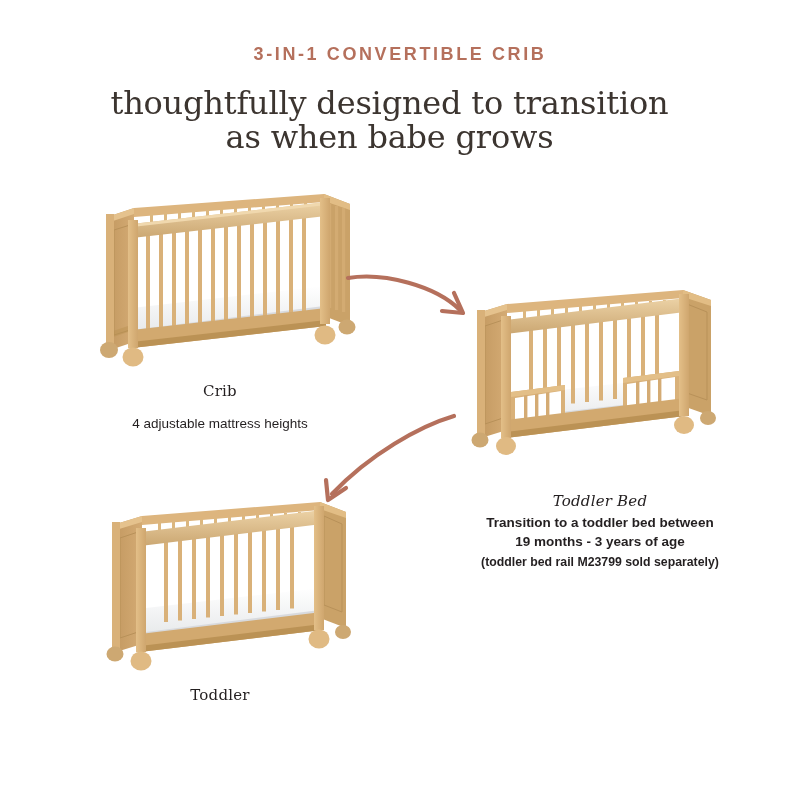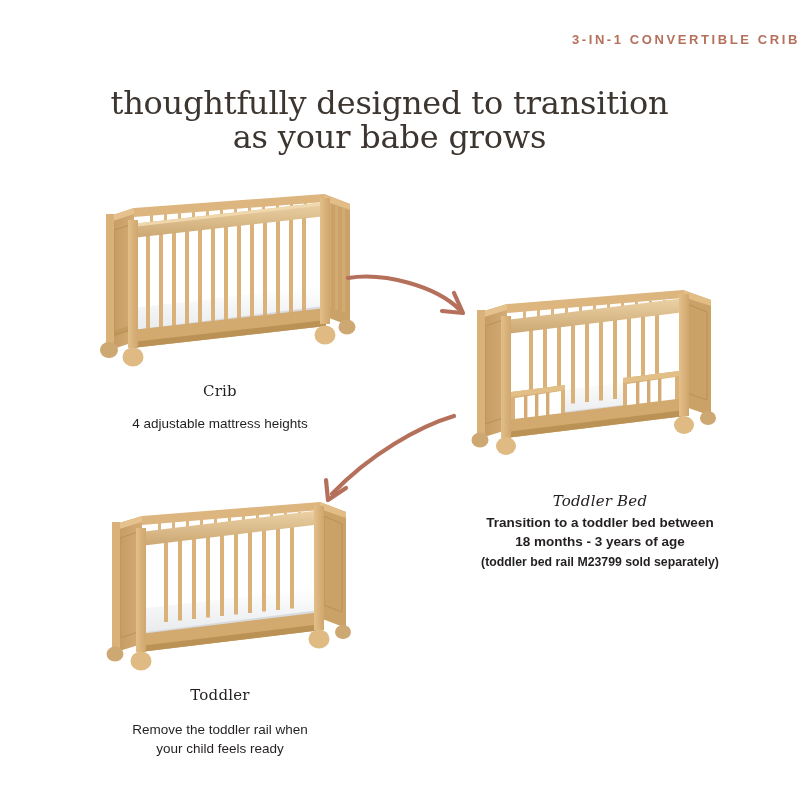--- a/index.html
+++ b/index.html
@@ -7,23 +7,23 @@
     width:800px;height:800px;
     background:#ffffff;
     font-family:"Liberation Sans", sans-serif;
     overflow:hidden;
     position:relative;
   }
   .stage{position:relative;width:800px;height:800px;}
 
   
   .eyebrow{
-    position:absolute;left:0;top:32px;width:800px;
-    text-align:right;
-    font-size:13px;
+    position:absolute;left:0;top:44px;width:800px;
+    text-align:center;
+    font-size:18px;
     letter-spacing:2.6px;
     font-weight:600;
     color:#b5705c;
     font-family:"Liberation Sans", sans-serif;
   }
   .headline{
     position:absolute;left:0;top:86px;width:779px;
     text-align:center;
     color:#3c3530;
     font-family:"DejaVu Serif", serif;
@@ -61,21 +61,21 @@
 </style>
 </head>
 <body>
 
 <div class="stage">
 
   <div class="eyebrow">3-IN-1 CONVERTIBLE CRIB</div>
 
   <div class="headline">
     <span>thoughtfully designed to transition</span>
-    <span>as your babe grows</span>
+    <span>as when babe grows</span>
   </div>
 
   <div class="bed" style="left:88px;top:190px;">
     <svg width="280" height="185" viewBox="0 0 280 185">
       <defs>
         <linearGradient id="panelG" x1="0" y1="0" x2="1" y2="0">
           <stop offset="0" stop-color="#c49a62"></stop>
             <stop offset="1" stop-color="#d4ab74"></stop>
         </linearGradient>
         <linearGradient id="postG" x1="0" y1="0" x2="1" y2="0">
@@ -246,21 +246,21 @@
       <ellipse cx="51" cy="158" rx="10" ry="9" fill="#e0ba83"></ellipse>
       <ellipse cx="229" cy="137" rx="10" ry="9" fill="#e0ba83"></ellipse>
       <ellipse cx="25" cy="152" rx="8.5" ry="7.5" fill="#cda872"></ellipse>
       <ellipse cx="253" cy="130" rx="8" ry="7" fill="#cda872"></ellipse>
     </svg>
   </div>
 
   <div class="cap-title" style="left:450px;top:492px;width:300px;font-style:italic;">Toddler Bed</div>
   <div class="cap-body" style="left:435px;top:513px;width:330px;font-weight:bold;">
     <span>Transition to a toddler bed between</span>
-    <span>18 months - 3 years of age</span>
+    <span>19 months - 3 years of age</span>
     <span class="small">(toddler bed rail M23799 sold separately)</span>
   </div>
 
   <svg style="position:absolute;left:300px;top:412px;" width="160" height="96" viewBox="0 0 160 96">
     <path d="M154,4 C120,14 70,42 32,82" fill="none" stroke="#b5705c" stroke-width="4.2" stroke-linecap="round"></path>
     <path d="M46,76 L28,88 L26,68" fill="none" stroke="#b5705c" stroke-width="4.2" stroke-linecap="round" stroke-linejoin="round"></path>
   </svg>
 
   <div class="bed" style="left:88px;top:498px;">
     <svg width="272" height="176" viewBox="0 0 272 176">
@@ -314,18 +314,14 @@
       <rect x="24" y="24" width="8" height="132" fill="#d9b179"></rect>
 
       <ellipse cx="53" cy="163" rx="10.5" ry="9.5" fill="#e0ba83"></ellipse>
       <ellipse cx="231" cy="141" rx="10.5" ry="9.5" fill="#e0ba83"></ellipse>
       <ellipse cx="27" cy="156" rx="8.5" ry="7.5" fill="#cda872"></ellipse>
       <ellipse cx="255" cy="134" rx="8" ry="7" fill="#cda872"></ellipse>
     </svg>
   </div>
 
   <div class="cap-title" style="left:80px;top:686px;width:280px;">Toddler</div>
-  <div class="cap-body" style="left:70px;top:720px;width:300px;">
-    <span>Remove the toddler rail when</span>
-    <span>your child feels ready</span>
-  </div>
 
 </div>
 
 </body></html>

